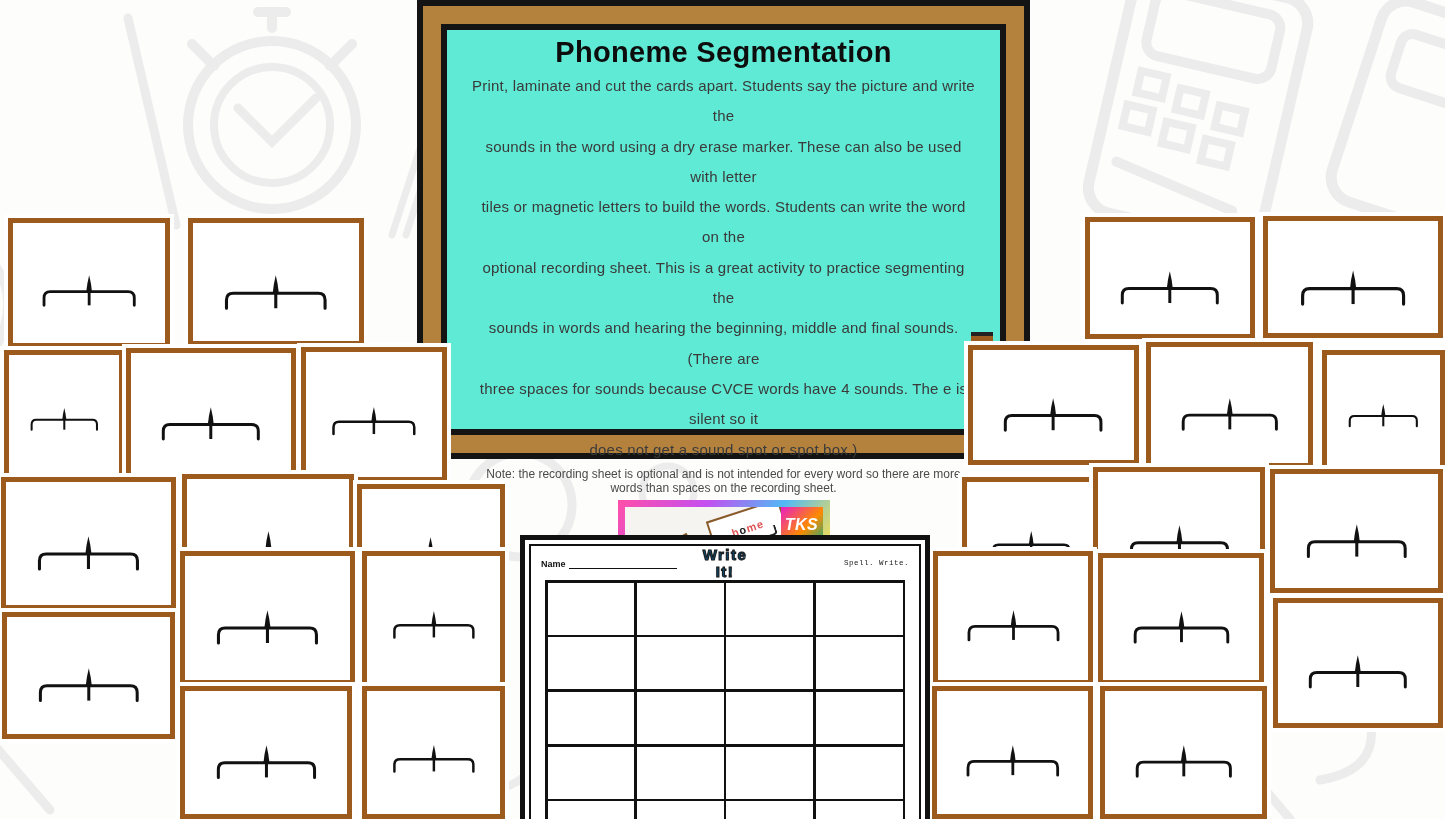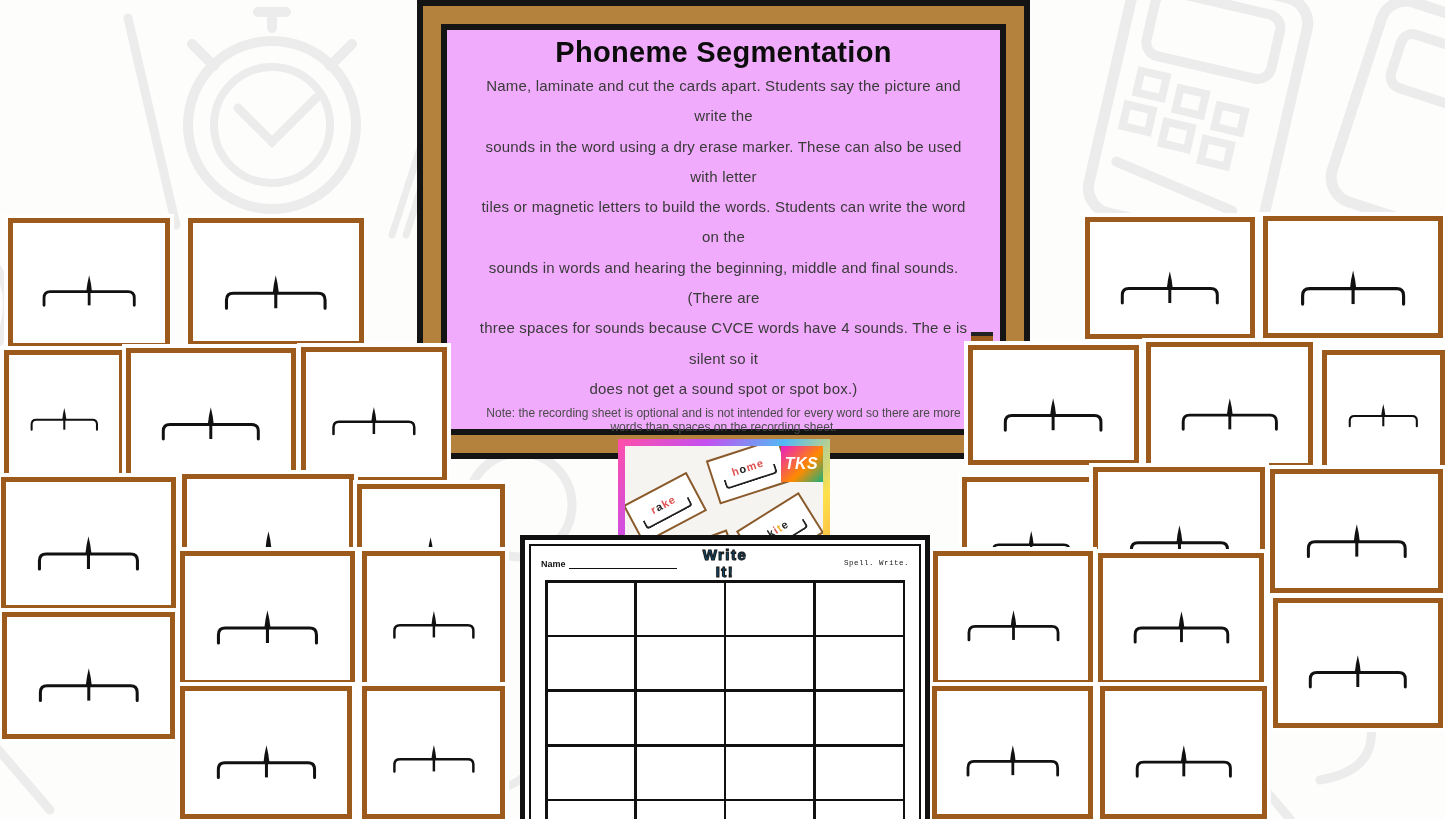--- a/index.html
+++ b/index.html
@@ -10,21 +10,21 @@
   
   .bg{position:absolute;inset:0;z-index:1;pointer-events:none;}
 
   
   .fragment{position:absolute;left:971px;top:332px;width:22px;height:13px;background:#9c5a1d;
             border-top:4px solid #222;z-index:15;}
 
   
   .poster{position:absolute;left:417px;top:0;width:613px;height:459px;z-index:10;
           box-sizing:border-box;border:6px solid #141414;background:#b5823e;padding:18px;}
-  .poster-inner{box-sizing:border-box;height:100%;border:6px solid #141414;background:#f0abfc;
+  .poster-inner{box-sizing:border-box;height:100%;border:6px solid #141414;background:#5eead4;
           padding:2px 24px;text-align:center;position:relative;}
   .poster-title{font-size:29px;font-weight:bold;color:#0d0d0d;margin:4px 0 2px 0;
           letter-spacing:.3px;}
   .poster-body{font-size:15px;line-height:2.02;color:#3a3a3a;letter-spacing:.2px;}
   .poster-note{font-size:12px;color:#4a4a4a;margin-top:2px;}
   .photo{position:relative;display:inline-block;width:212px;height:160px;margin-top:5px;
          background:linear-gradient(125deg,#ff4fa8,#c44ff0 28%,#52b9f5 52%,#ffe14b 76%,#ff9b3d);
          padding:7px;box-sizing:border-box;}
   .photo-inner{position:relative;width:100%;height:100%;background:#f6f4f1;overflow:hidden;}
   .tks{position:absolute;top:7px;right:7px;width:42px;height:36px;display:flex;align-items:center;
@@ -117,23 +117,24 @@
     </g>
     <text x="0" y="0" transform="translate(195 480) rotate(-78)" font-family="DejaVu Serif, serif" font-style="italic" font-size="52" fill="#e9e9e9">School</text>
   </svg>
 
   <div class="fragment"></div>
 
   <div class="poster">
     <div class="poster-inner">
       <div class="poster-title">Phoneme Segmentation</div>
       <div class="poster-body" id="poster-body">
-          <div>Name, laminate and cut the cards apart. Students say the picture and write the</div>
+          <div>Print, laminate and cut the cards apart. Students say the picture and write the</div>
           <div>sounds in the word using a dry erase marker. These can also be used with letter</div>
           <div>tiles or magnetic letters to build the words. Students can write the word on the</div>
+          <div>optional recording sheet. This is a great activity to practice segmenting the</div>
           <div>sounds in words and hearing the beginning, middle and final sounds. (There are</div>
           <div>three spaces for sounds because CVCE words have 4 sounds. The e is silent so it</div>
           <div>does not get a sound spot or spot box.)</div>
         </div>
       <div class="poster-note">Note:  the recording sheet is optional and is not intended for every word so there are more words than spaces on the recording sheet.</div>
       <div class="photo">
         <div class="photo-inner" id="photo-cards">
             <div class="pc pc0">
               <div class="w"><span style="color: rgb(224, 82, 82);">r</span><span style="color: rgb(34, 34, 34);">a</span><span style="color: rgb(224, 82, 82);">k</span><span style="color: rgb(224, 82, 82);">e</span></div>
               <div class="pl"></div>

